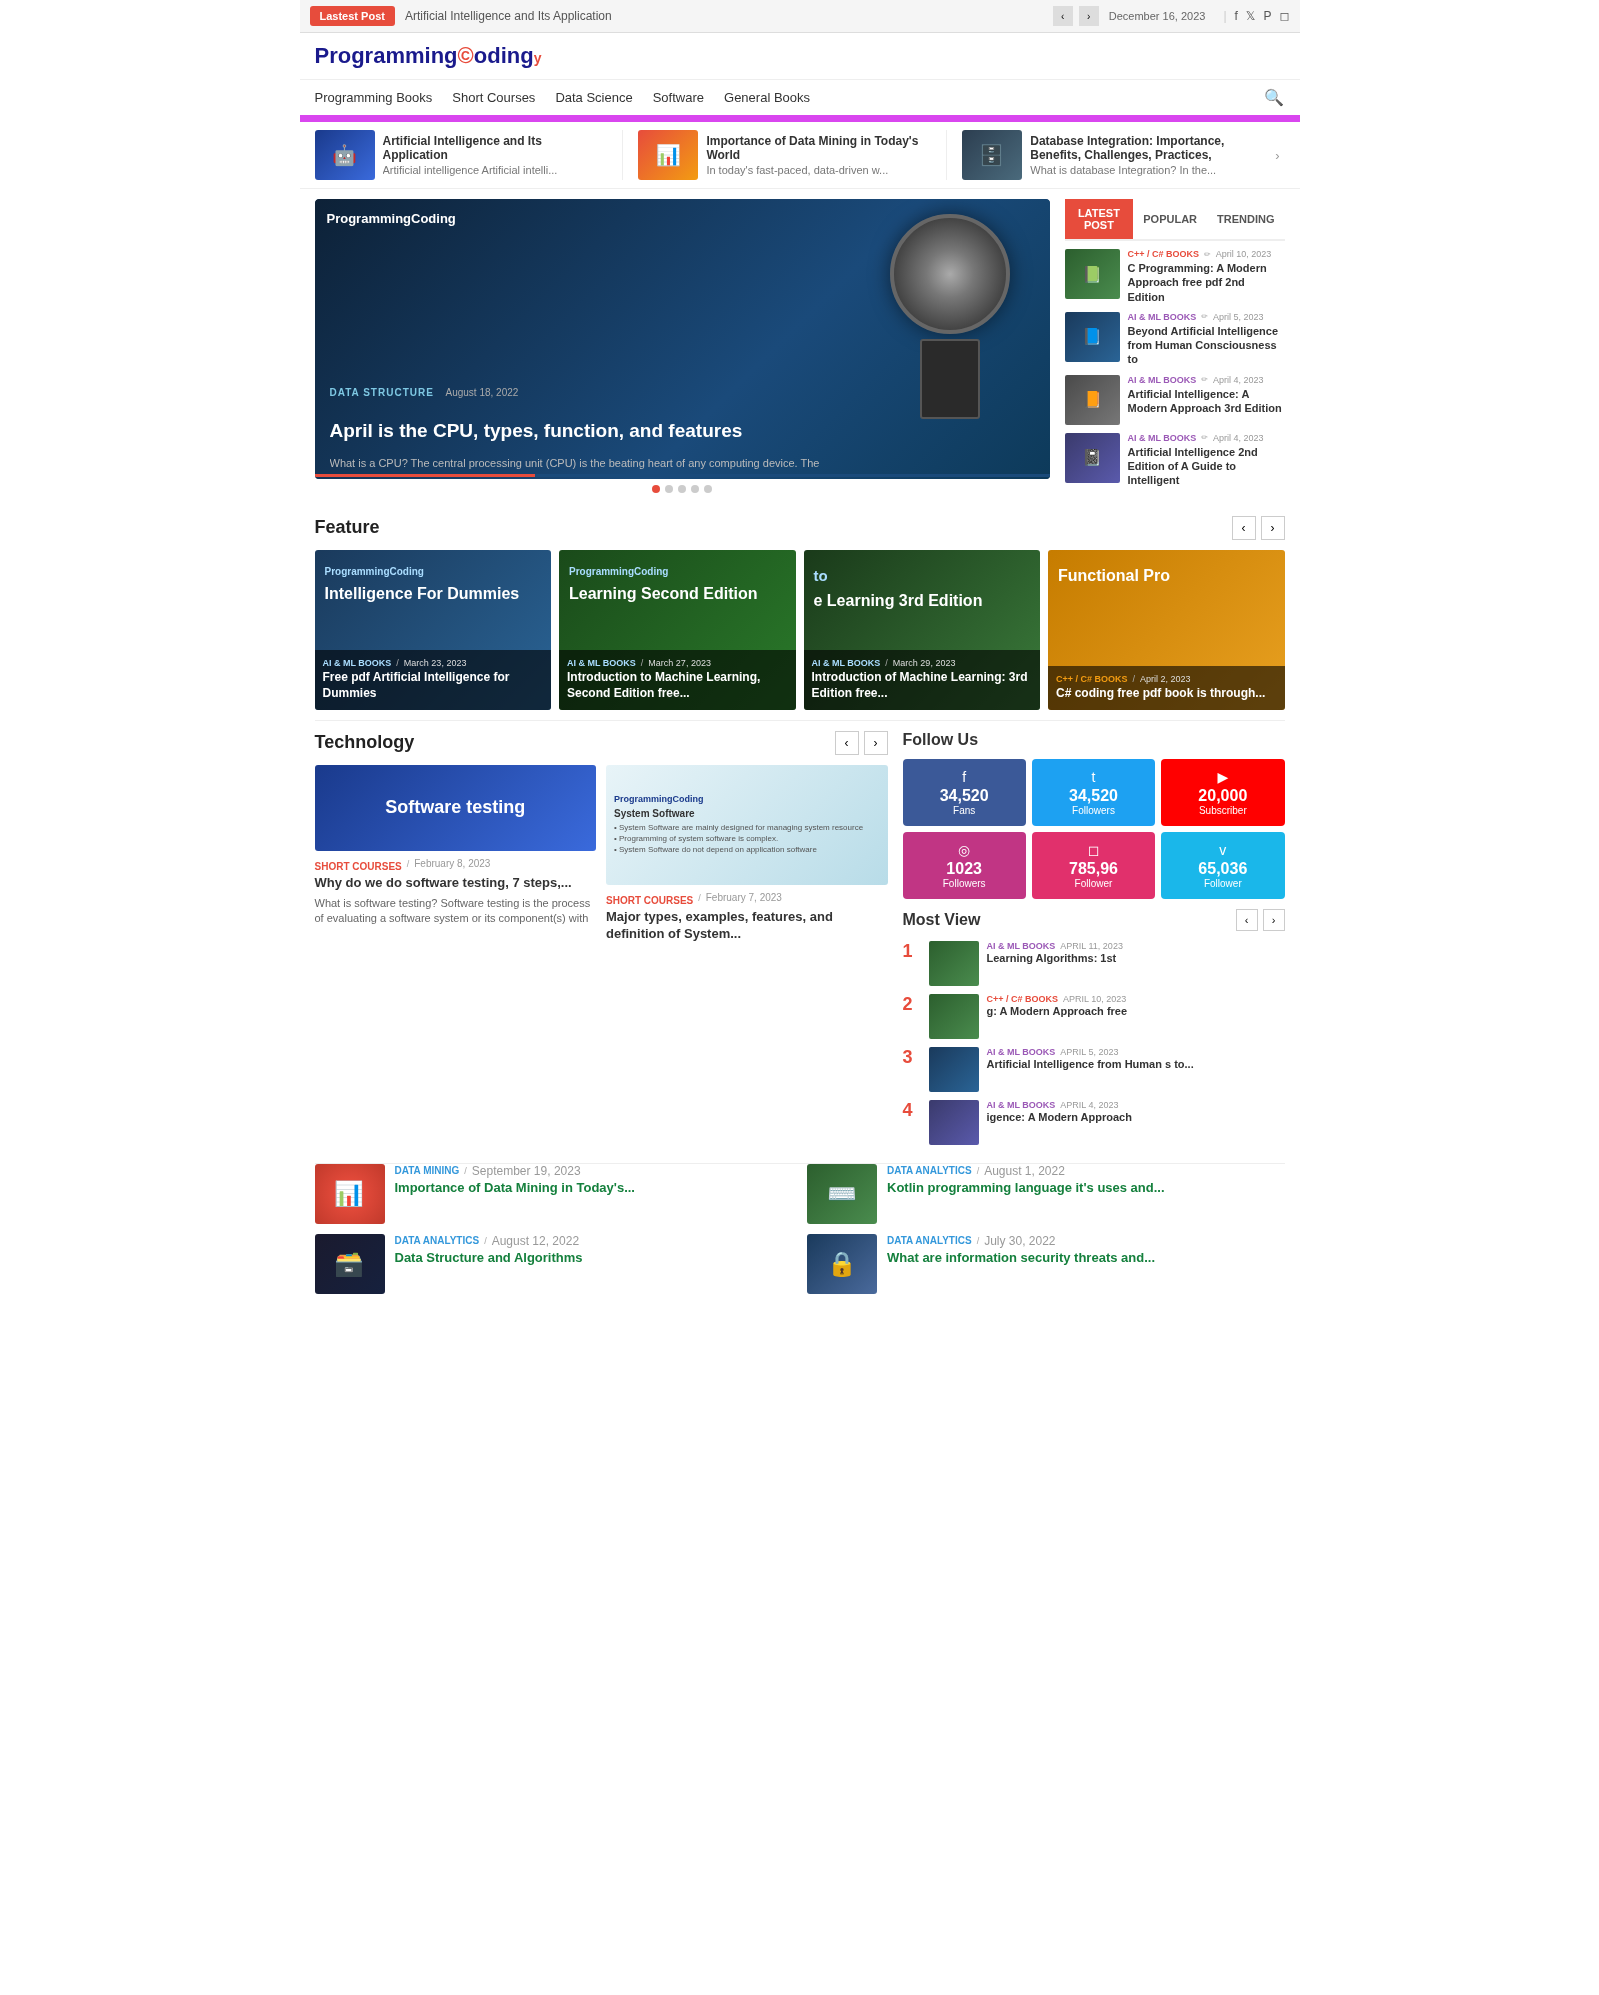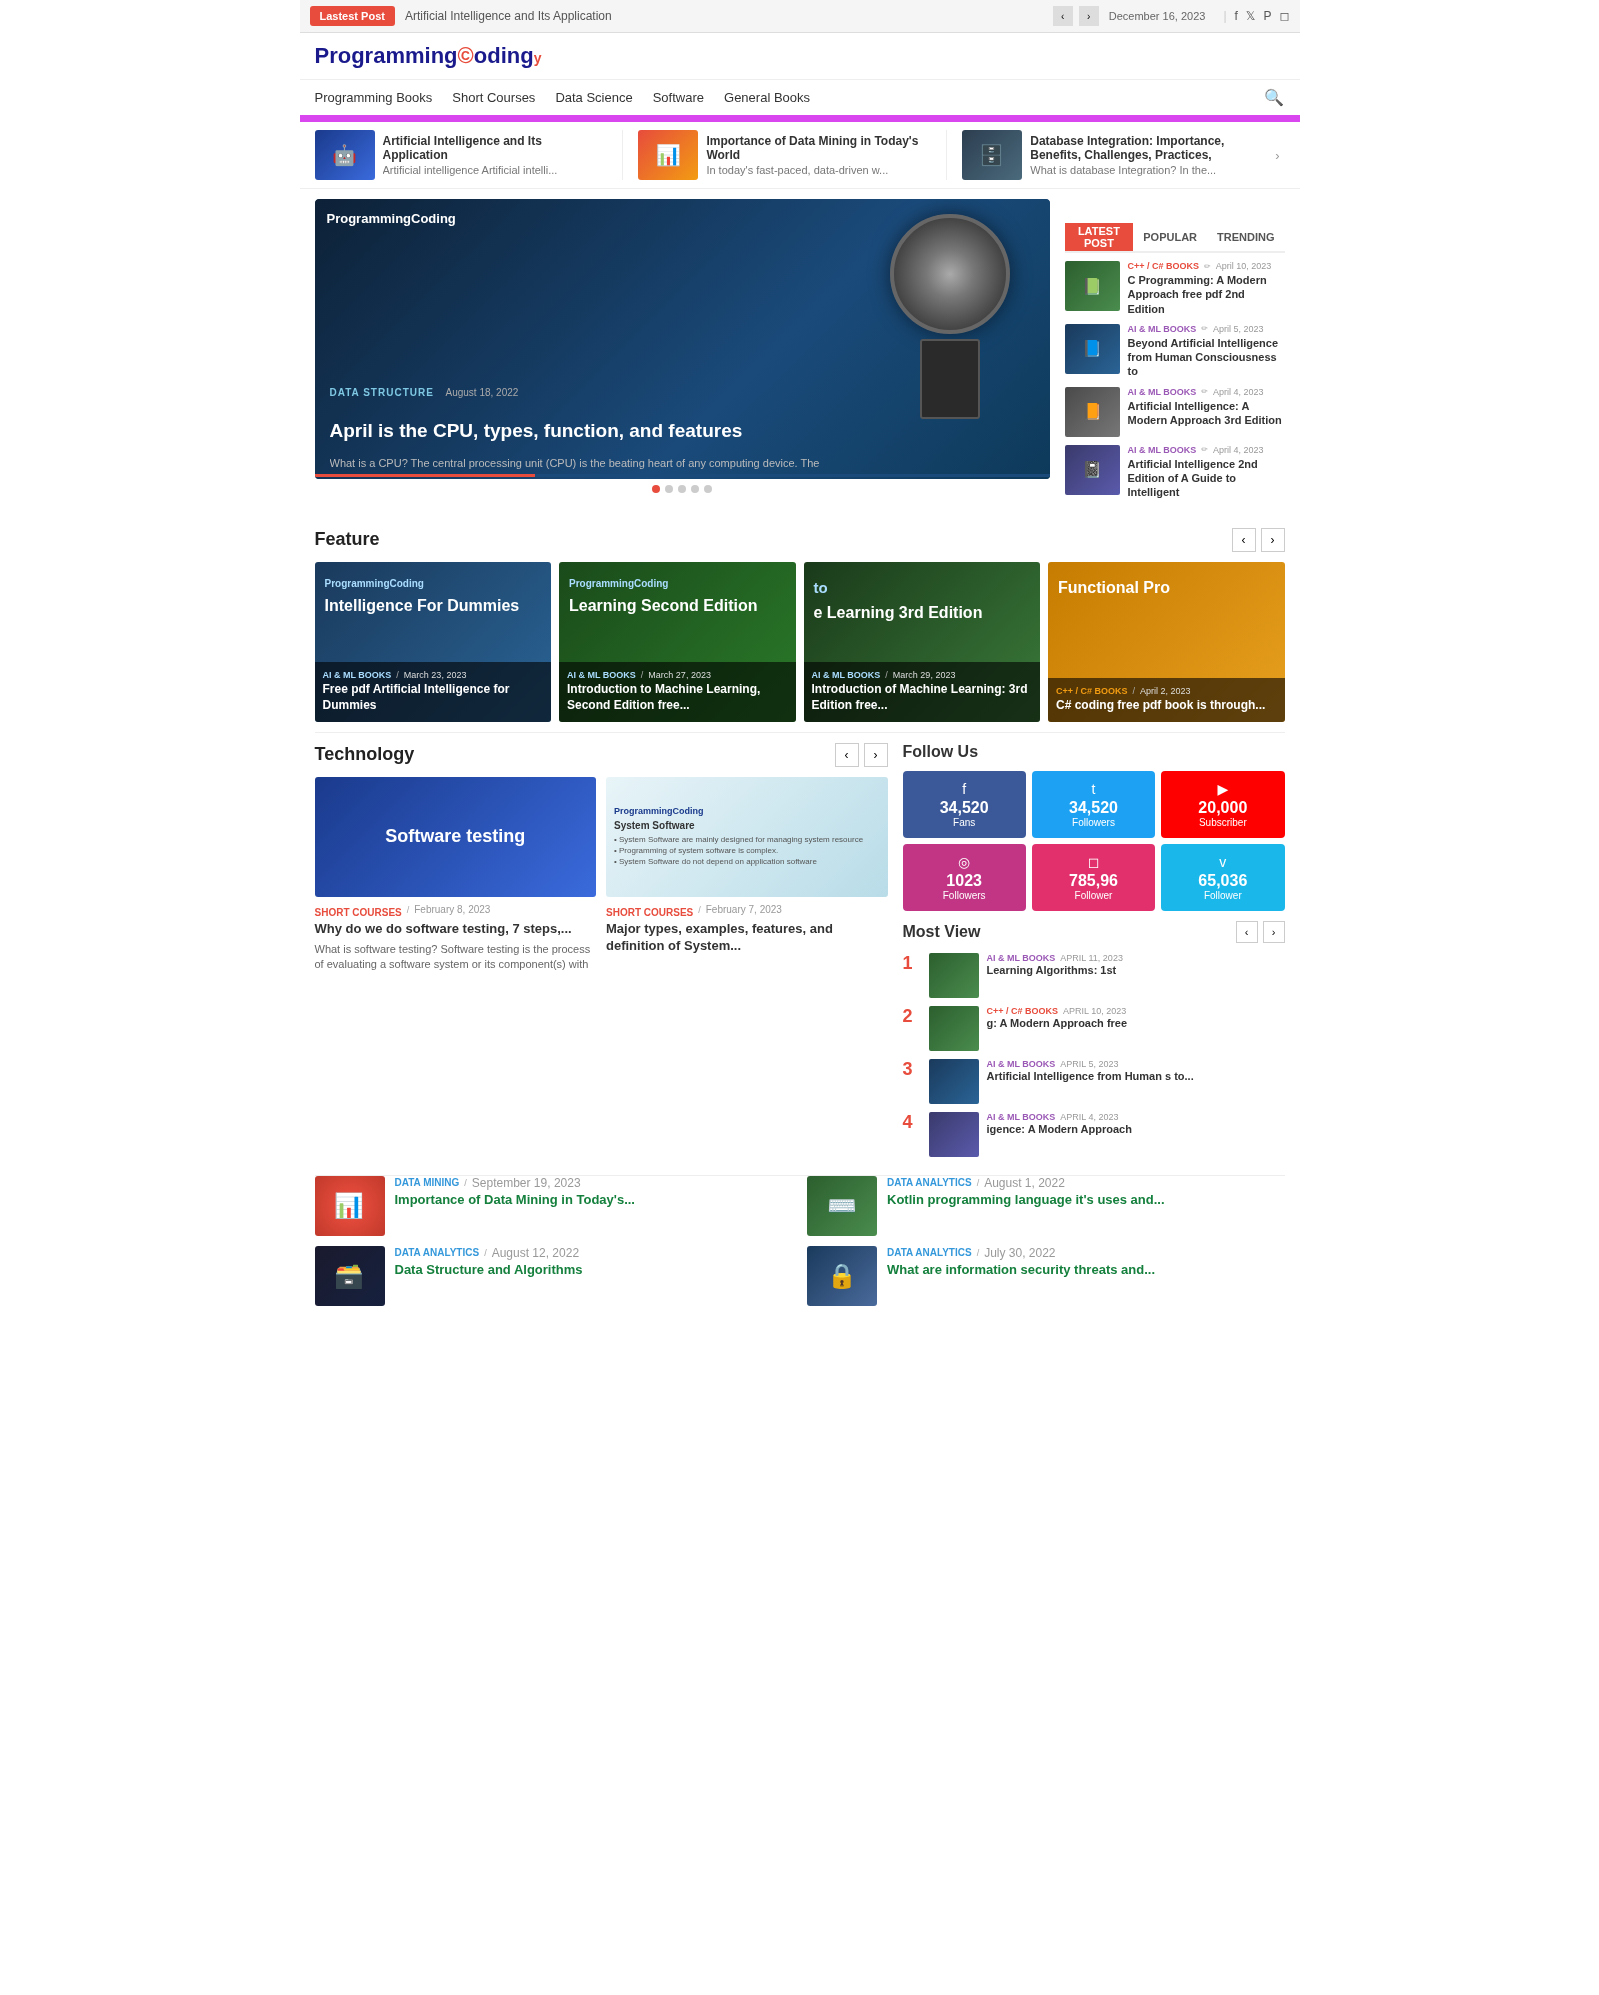--- a/index.html
+++ b/index.html
@@ -41,21 +41,21 @@
     
     .hero-slider { flex: 1; position: relative; overflow: hidden; border-radius: 4px; }
     .hero-image { width: 100%; height: 280px; background: linear-gradient(135deg, #1a3a5c 0%, #2a6496 50%, #1a3a5c 100%); position: relative; overflow: hidden; border-radius: 4px; }
     .slider-dots { display: flex; justify-content: center; gap: 5px; margin-top: 6px; }
     .dot { width: 8px; height: 8px; background: #ccc; border-radius: 50%; }
     .dot.active { background: #e74c3c; }
 
     
     .sidebar-tabs { width: 220px; }
     .tab-bar { display: flex; border-bottom: 2px solid #eee; margin-bottom: 8px; }
-    .tab-btn { padding: 2px 10px; font-size: 11px; font-weight: bold; cursor: pointer; border: none; background: none; margin-top: 24px; }
+    .tab-btn { padding: 8px 10px; font-size: 11px; font-weight: bold; cursor: pointer; border: none; background: none; }
     .tab-btn.active { background: #e74c3c; color: #fff; }
     .tab-btn:not(.active) { color: #555; }
     .sidebar-post { display: flex; gap: 8px; margin-bottom: 8px; align-items: flex-start; }
     .sidebar-thumb { width: 55px; height: 50px; background: #ccc; flex-shrink: 0; border-radius: 2px; }
     .sidebar-post-info { flex: 1; }
     .sidebar-cat { font-size: 9px; font-weight: bold; color: #1a73e8; text-transform: uppercase; }
     .sidebar-post-date { font-size: 9px; color: #999; }
     .sidebar-post-title { font-size: 11px; color: #333; font-weight: bold; line-height: 1.3; margin-top: 2px; }
 
     
@@ -388,21 +388,21 @@
     <div class="section-header">
       <span class="section-title">Technology</span>
       <div class="section-nav">
         <button>‹</button>
         <button>›</button>
       </div>
     </div>
     <div class="tech-grid">
 
       <div class="tech-card">
-        <div class="tech-card-img timg1" style="height:120px;">
+        <div class="tech-card-img timg1" style="height:86px;">
           <span style="font-size:18px; font-weight:bold; color:#fff; text-align:center; padding:10px;">Software testing</span>
         </div>
         <div style="display:flex; gap:5px; align-items:center; margin-top:5px; flex-wrap:wrap;">
           <span class="tech-cat">SHORT COURSES</span>
           <span style="color:#aaa; font-size:9px;">/</span>
           <span class="tech-date">February 8, 2023</span>
         </div>
         <div class="tech-title">Why do we do software testing, 7 steps,...</div>
         <div class="tech-desc">What is software testing? Software testing is the process of evaluating a software system or its component(s) with</div>
       </div>

